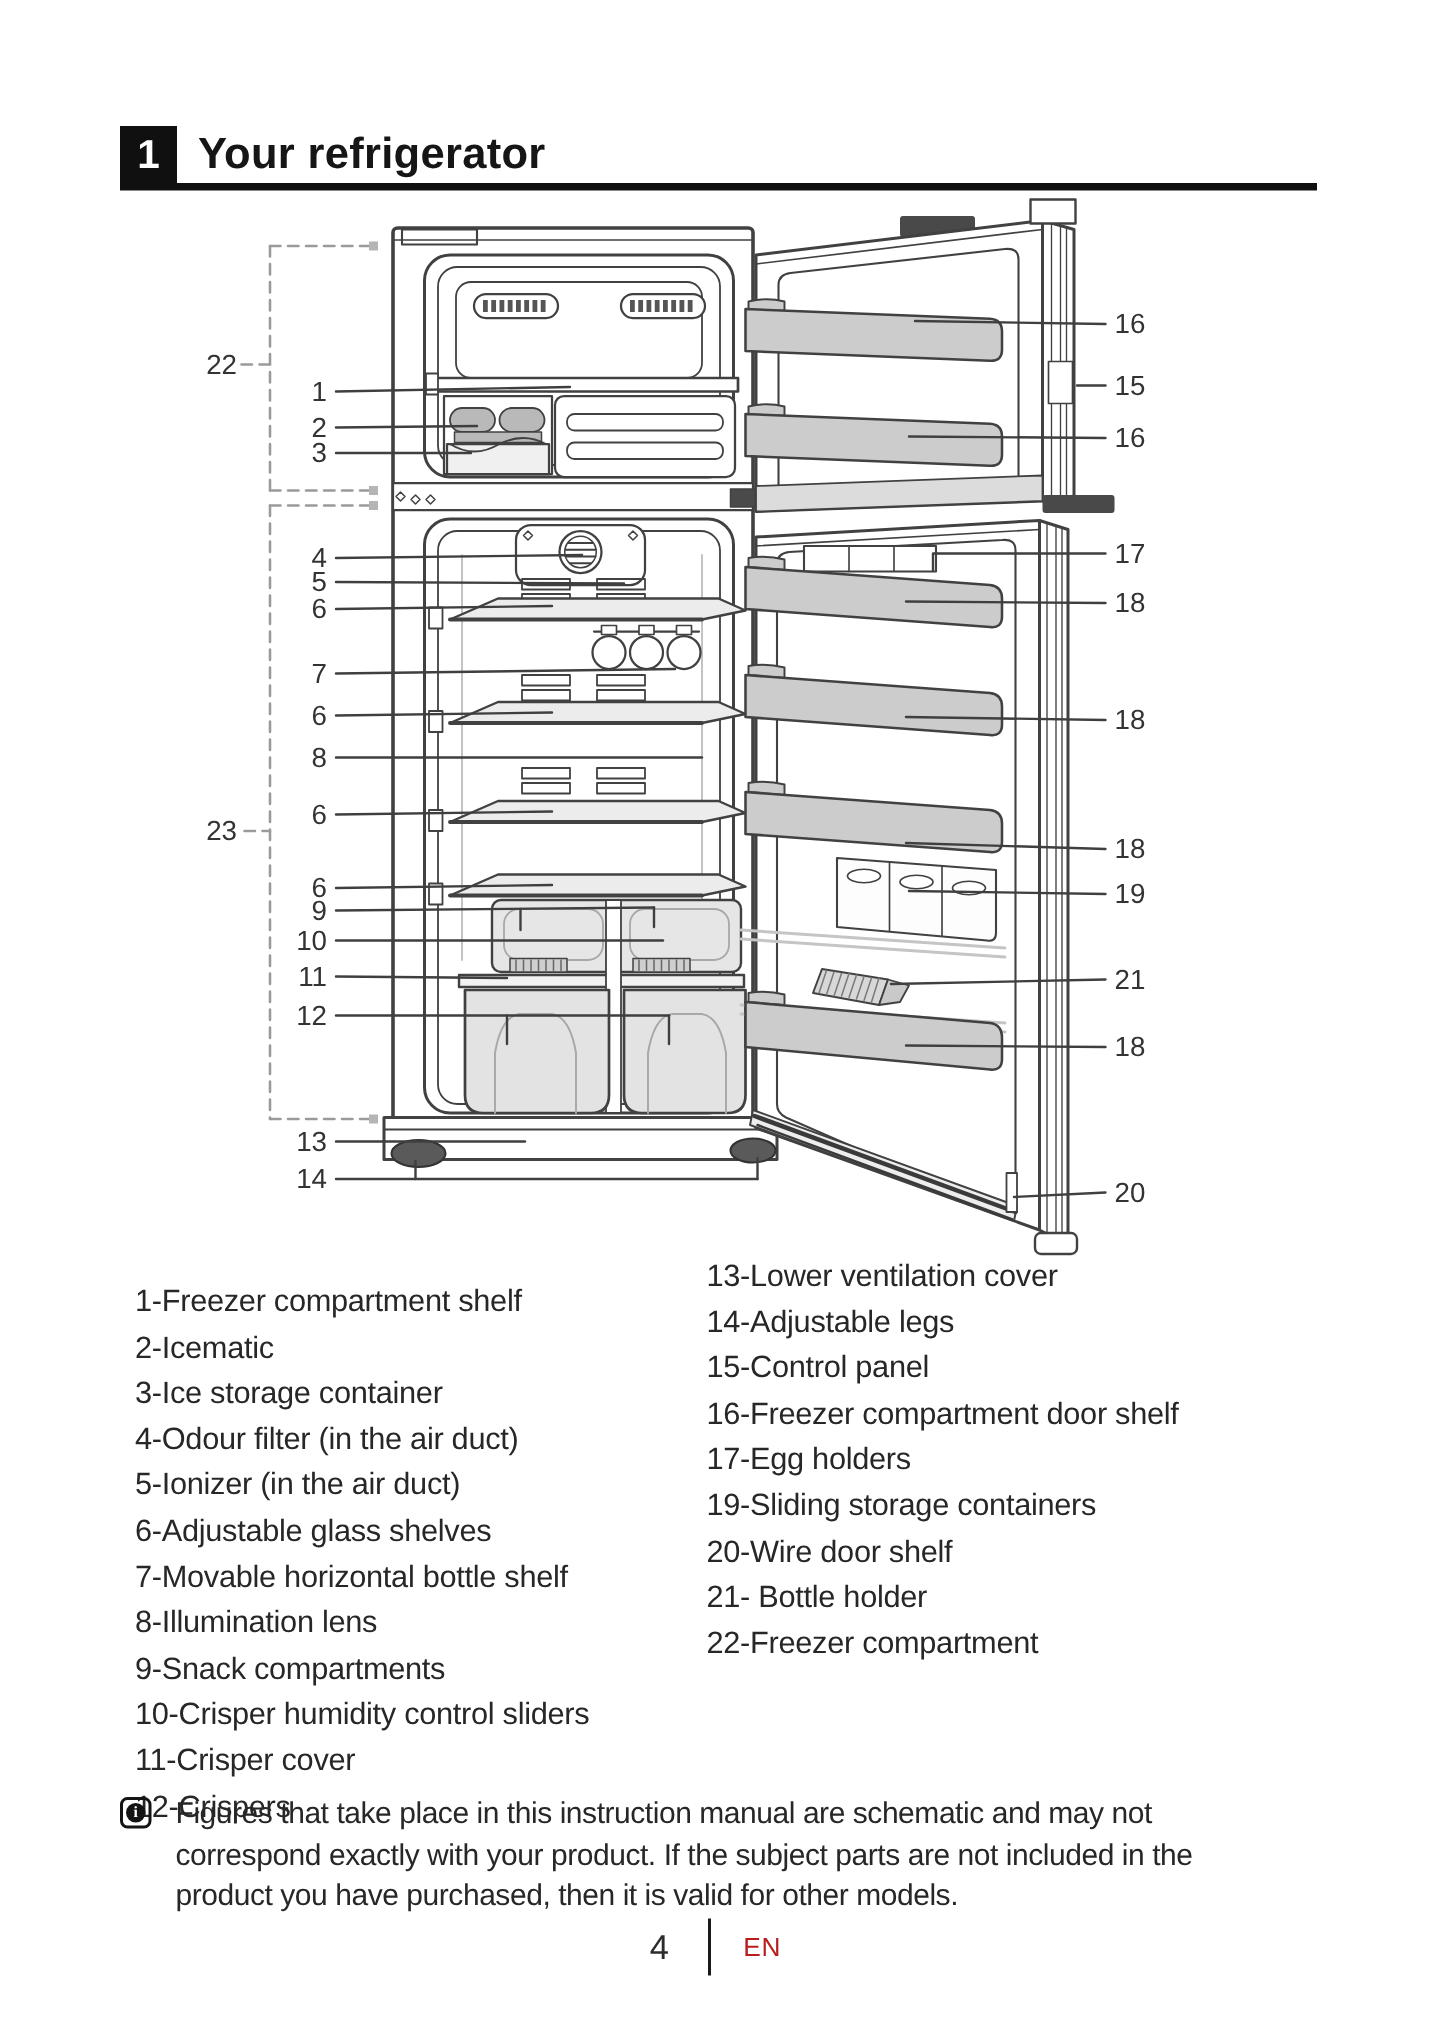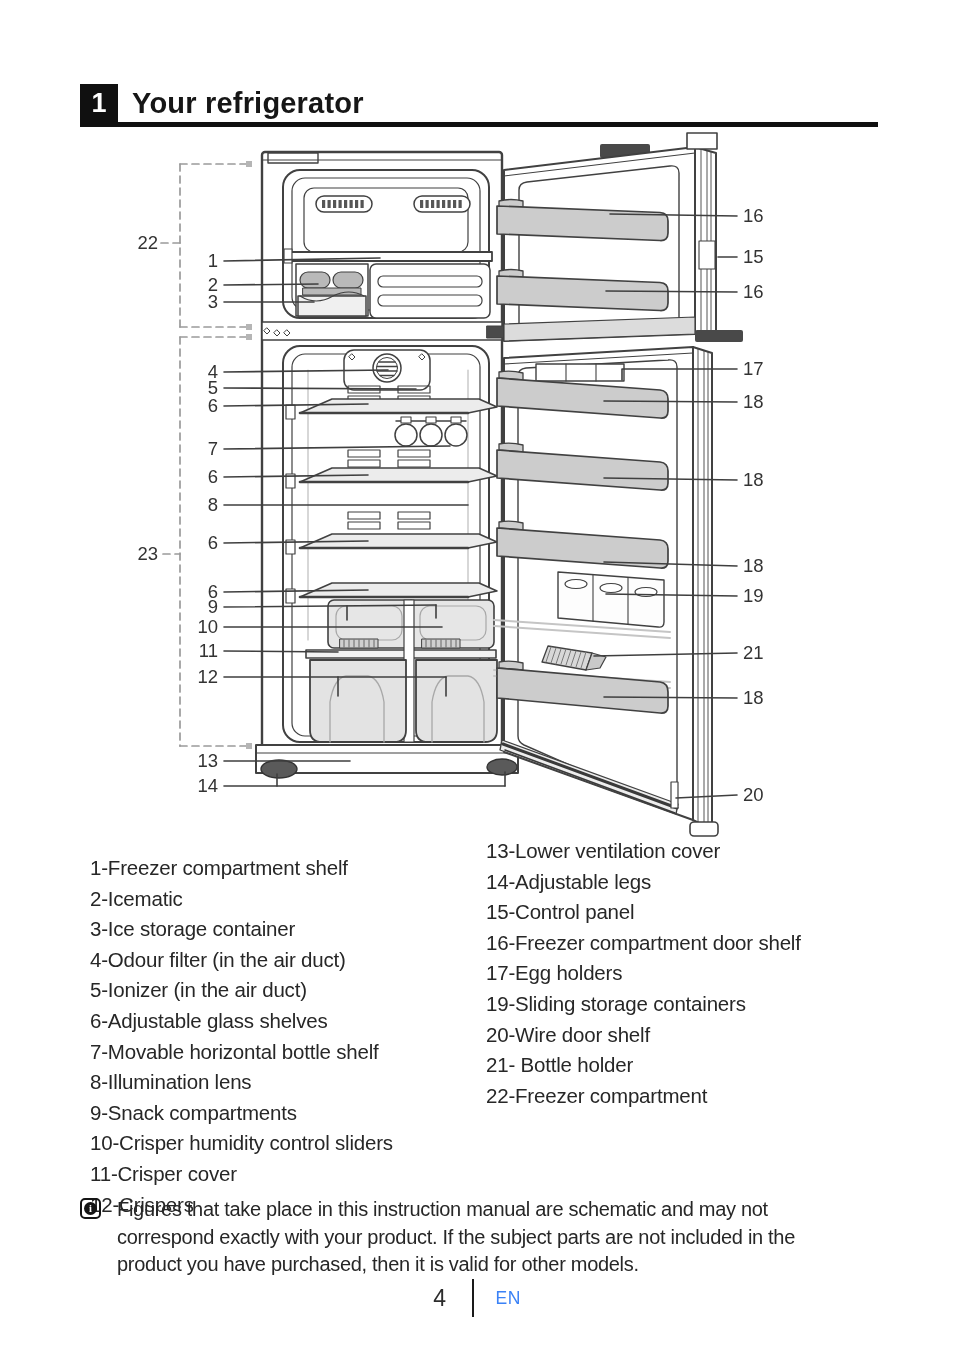--- a/index.html
+++ b/index.html
@@ -32,21 +32,21 @@
   
   .diagram-wrap{position:absolute;left:0;top:128px;width:954px;height:712px;}
   svg text.co{
     font-family:"Liberation Sans", sans-serif;
     font-size:18.5px;fill:#333333;
   }
   
   .legend-col{position:absolute;font-size:20.5px;color:#272727;letter-spacing:-0.2px;}
   .legend-col .legend-item{line-height:30.6px;white-space:nowrap;}
   .legend-col1{left:90px;top:853px;}
-  .legend-col2{left:486px;top:836px;}
+  .legend-col2{left:471px;top:836px;}
   
   .note{position:absolute;left:80px;top:1196px;width:776px;}
   .note-icon{
     position:absolute;left:0;top:2px;width:17px;height:17px;
     border:2.5px solid #141414;border-radius:5px;
     display:flex;align-items:center;justify-content:center;
   }
   .note-icon .dot{
     width:13px;height:13px;border-radius:50%;background:#141414;color:#ffffff;
     font-size:10.5px;font-weight:bold;line-height:13px;text-align:center;
@@ -56,21 +56,21 @@
     margin-left:37px;font-size:20px;line-height:27.5px;color:#272727;
     letter-spacing:-0.3px;
   }
   
   .footer{
     position:absolute;left:0;top:1278px;width:954px;height:40px;
     display:flex;align-items:center;justify-content:center;
   }
   .footer .pgnum{font-size:23px;color:#2c2c2c;}
   .footer .bar{width:2.5px;height:38px;background:#1a1a1a;margin:0 21px 0 26px;}
-  .footer .lang{font-size:17.5px;color:#3b82f6;letter-spacing:0.5px;}
+  .footer .lang{font-size:17.5px;color:#b91c1c;letter-spacing:0.5px;}
 </style>
 </head>
 <body>
 
 <div class="page">
 
   <div class="chapter-header">
     <div class="chapter-num">1</div>
     <div class="chapter-title">Your refrigerator</div>
   </div>

